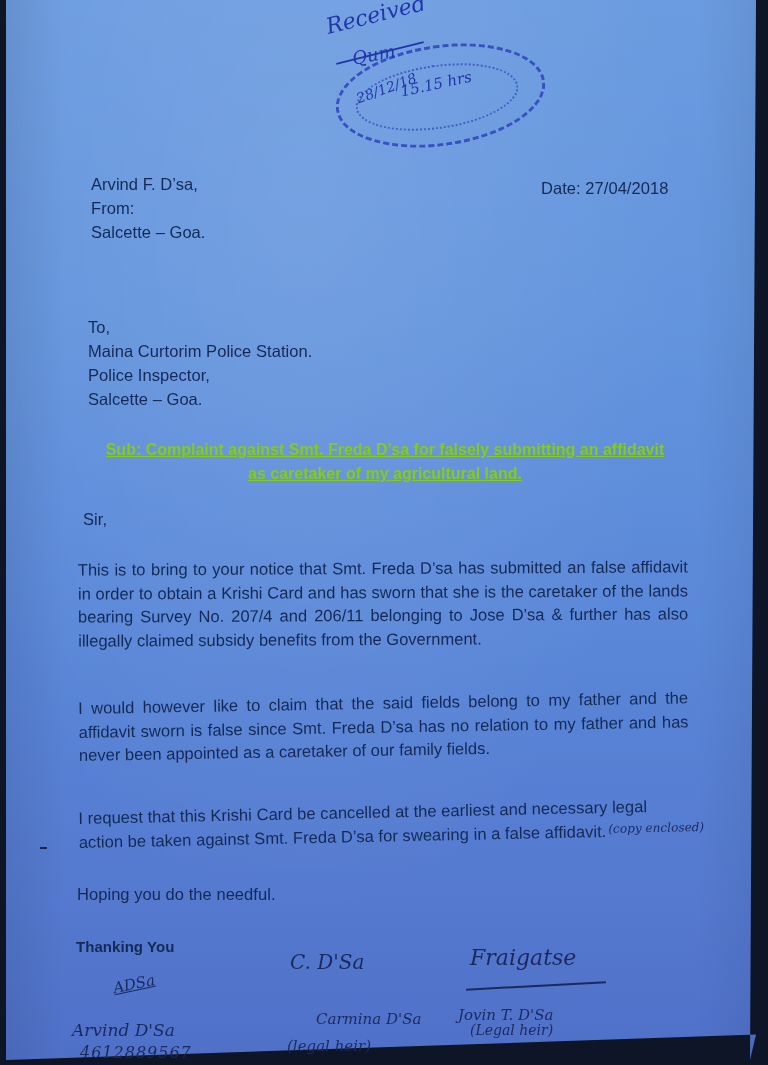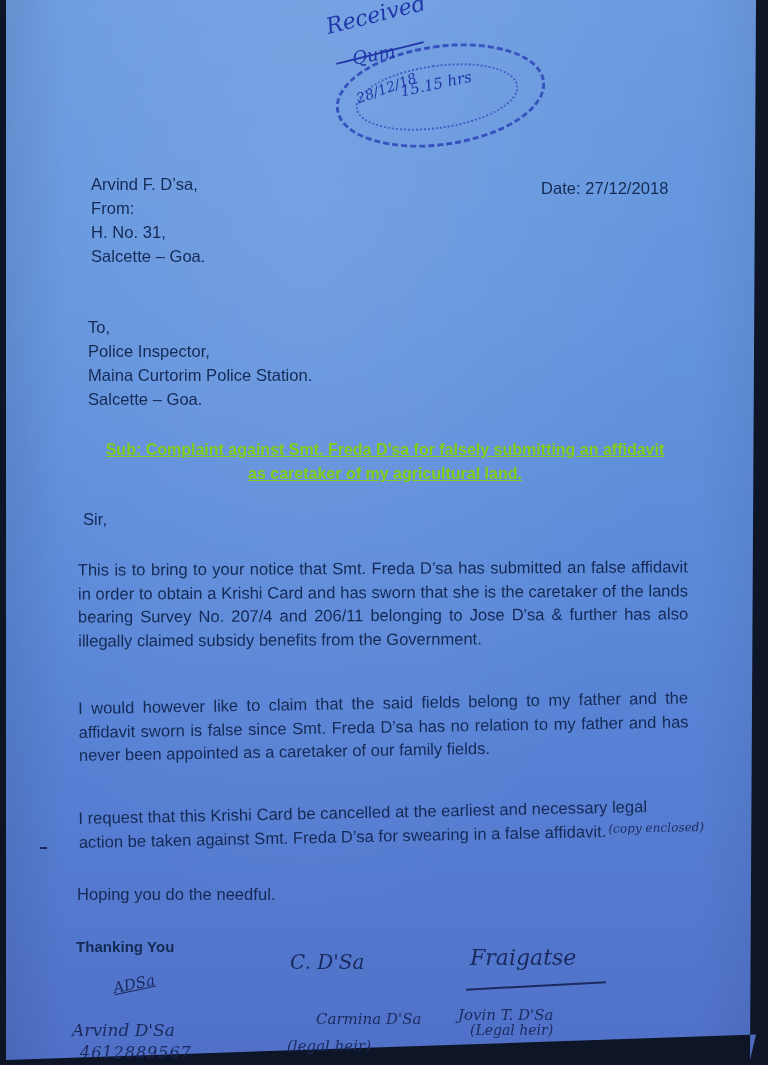--- a/index.html
+++ b/index.html
@@ -67,30 +67,29 @@
 <div class="stamp-inner"></div>
 <div class="hand stamp-text" style="left:325px; top:2px; font-size:22px; transform:rotate(-14deg);">Received</div>
 <div style="position:absolute; left:335px; top:52px; width:90px; height:2px; background:#2236a8; transform:rotate(-14deg);"></div>
 <div class="hand stamp-text" style="left:352px; top:44px; font-size:18px; transform:rotate(-10deg);">Qum</div>
 <div class="hand stamp-text" style="left:355px; top:80px; font-size:14px; transform:rotate(-20deg);">28/12/18</div>
 <div class="hand stamp-text" style="left:400px; top:75px; font-size:15px; transform:rotate(-12deg);">15.15 hrs</div>
 
 <div class="typed" style="left:91px; top:172px;">
   <span class="line">Arvind F. D’sa,</span>
   <span class="line">From:</span>
-  <span class="line">H. No. 31,</span>
   <span class="line">Salcette – Goa.</span>
 </div>
 
-<div class="typed" style="left:541px; top:176px;">Date: 27/12/2018</div>
+<div class="typed" style="left:541px; top:176px;">Date: 27/04/2018</div>
 
 <div class="typed" style="left:88px; top:315px;">
   <span class="line">To,</span>
+  <span class="line">Maina Curtorim Police Station.</span>
   <span class="line">Police Inspector,</span>
-  <span class="line">Maina Curtorim Police Station.</span>
   <span class="line">Salcette – Goa.</span>
 </div>
 
 <div class="sub">
   <span class="line">Sub: Complaint against Smt. Freda D’sa for falsely submitting an affidavit</span>
   <span class="line">as caretaker of my agricultural land.</span>
 </div>
 
 <div class="typed" style="left:83px; top:507px;">Sir,</div>
 

